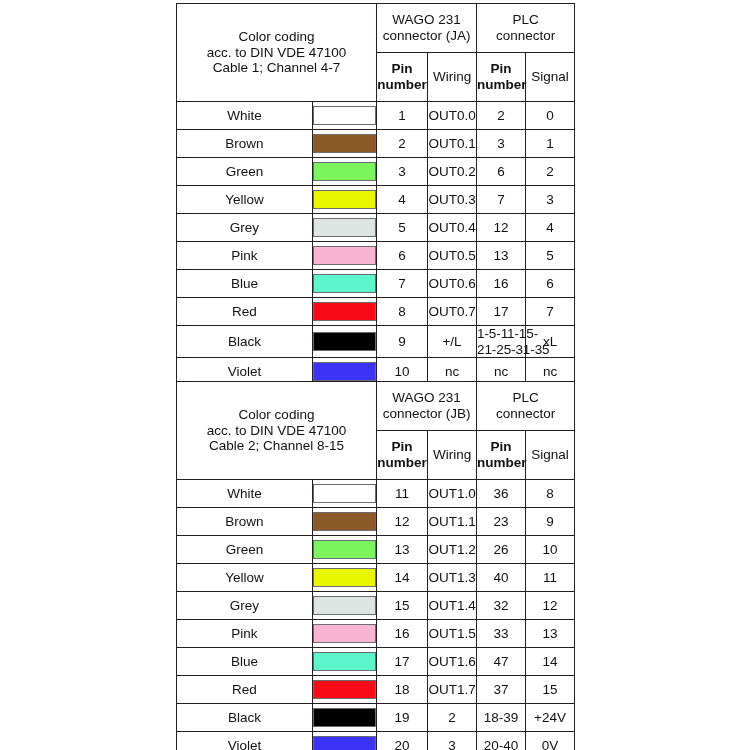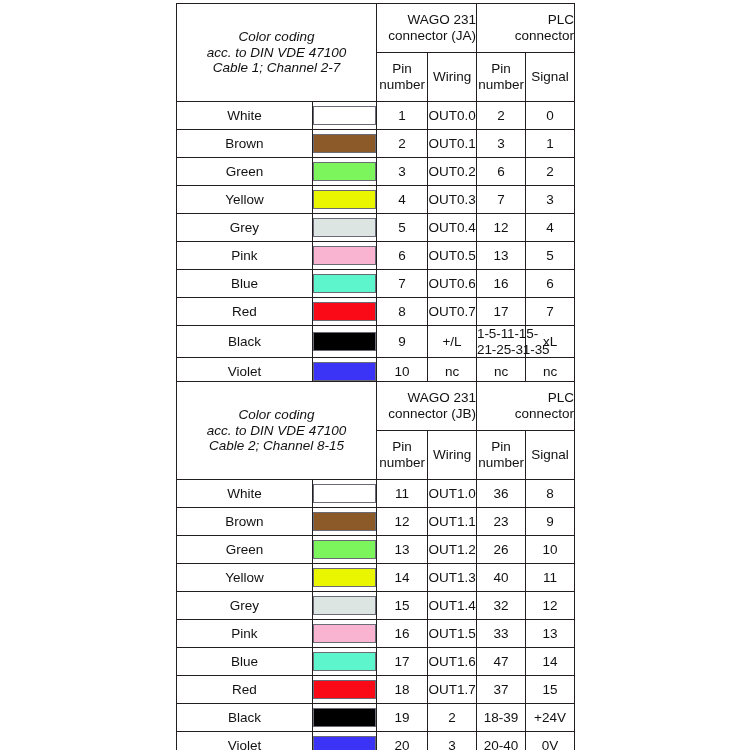--- a/index.html
+++ b/index.html
@@ -54,39 +54,38 @@
   col.c-signal { width: 49px;  }
 
   
   td.title-cell {
     text-align: left;
     padding: 7px 0 6px 8px;
     font-size: 13.3px;
     line-height: 1.44;
     height: 96px;
     vertical-align: top;
-    font-style: italic;
   }
   td.title-cell .tline { display: block; white-space: nowrap; }
 
   td.group-head {
     height: 48px;
     font-size: 13.3px;
     line-height: 1.35;
     padding: 2px 1px;
   }
-  td.group-head .gline { display: block; white-space: nowrap; text-align: right; }
+  td.group-head .gline { display: block; white-space: nowrap; }
 
   td.sub-head {
     height: 48px;
     font-size: 13.3px;
     line-height: 1.25;
     padding: 2px 1px;
   }
-  td.sub-head .sline { display: block; }
+  td.sub-head .sline { display: block; font-weight: bold; }
 
   
   tr.color-row td { height: 27px; }
   td.color-name {
     text-align: left;
     padding-left: 8px;
     font-size: 13.5px;
   }
   td.swatch-cell {
     padding: 3px 6px;
@@ -121,21 +120,21 @@
           <col class="c-pin-a">
           <col class="c-wire">
           <col class="c-pin-b">
           <col class="c-signal">
         </colgroup>
         <tbody>
           <tr>
             <td class="title-cell" colspan="2" rowspan="2">
               <span class="tline">Color coding</span>
               <span class="tline">acc. to DIN VDE 47100</span>
-              <span class="tline">Cable 1; Channel 2-7</span>
+              <span class="tline">Cable 1; Channel 4-7</span>
             </td>
             <td class="group-head" colspan="2">
               <span class="gline">WAGO 231</span>
               <span class="gline">connector (JA)</span>
             </td>
             <td class="group-head" colspan="2">
               <span class="gline">PLC</span>
               <span class="gline">connector</span>
             </td>
           </tr>

